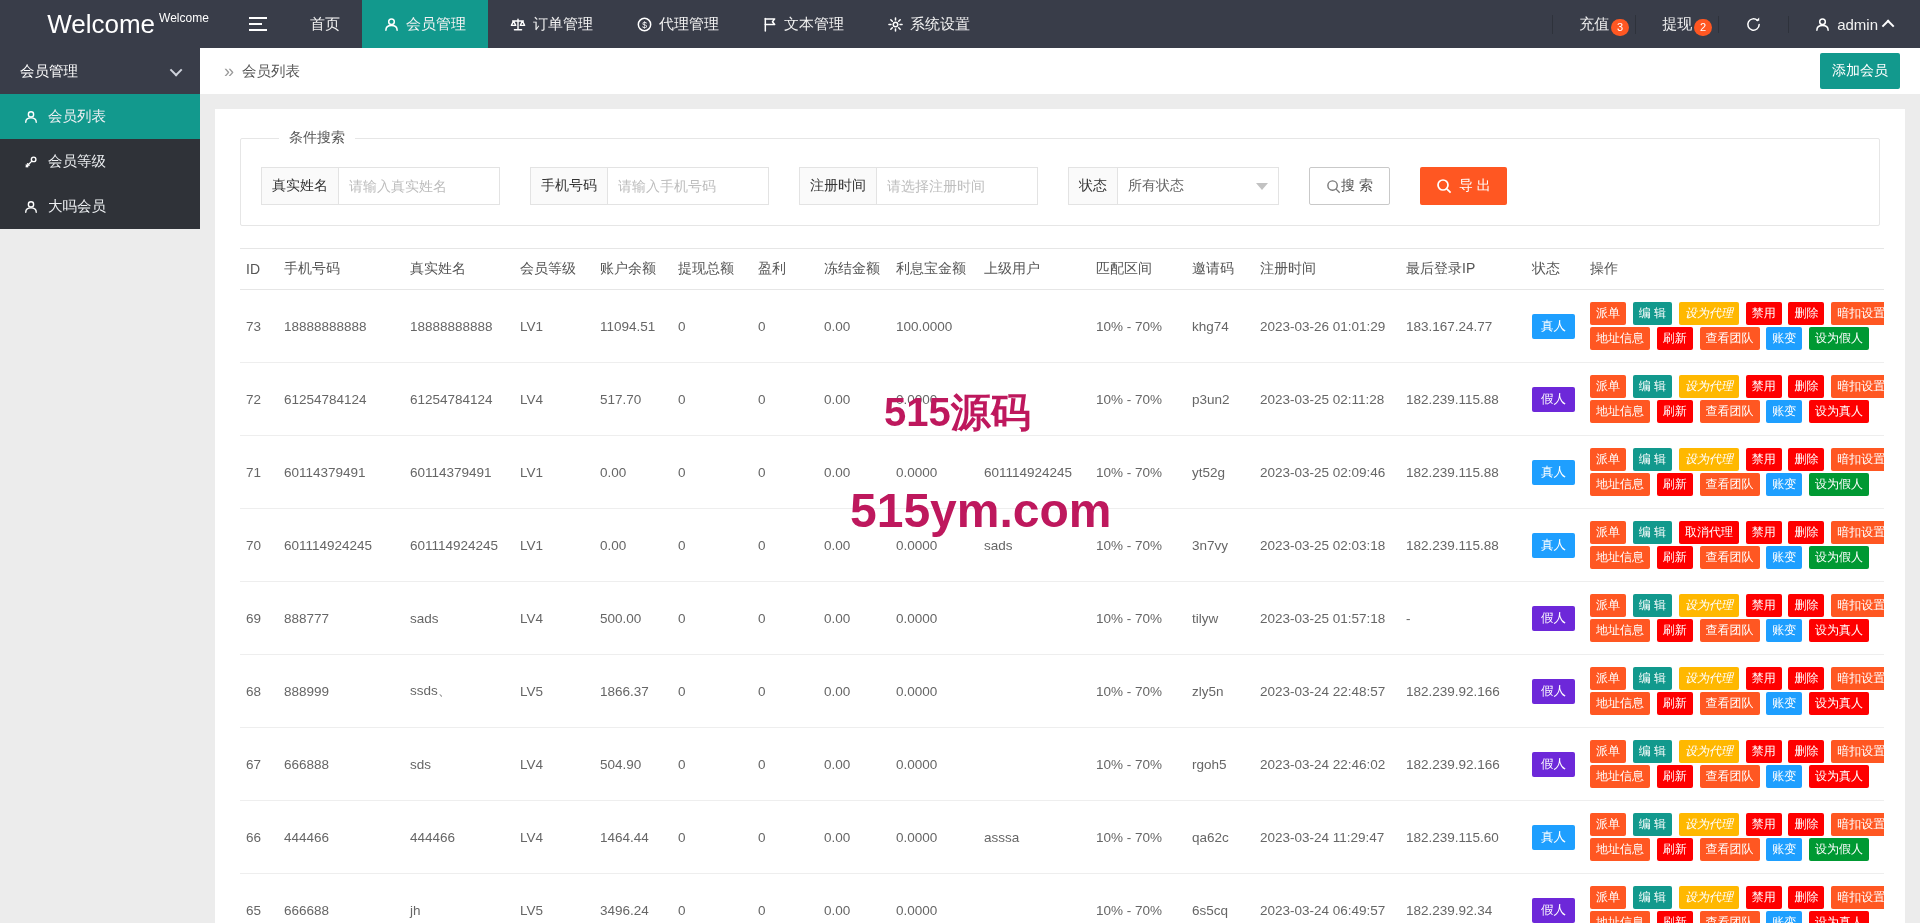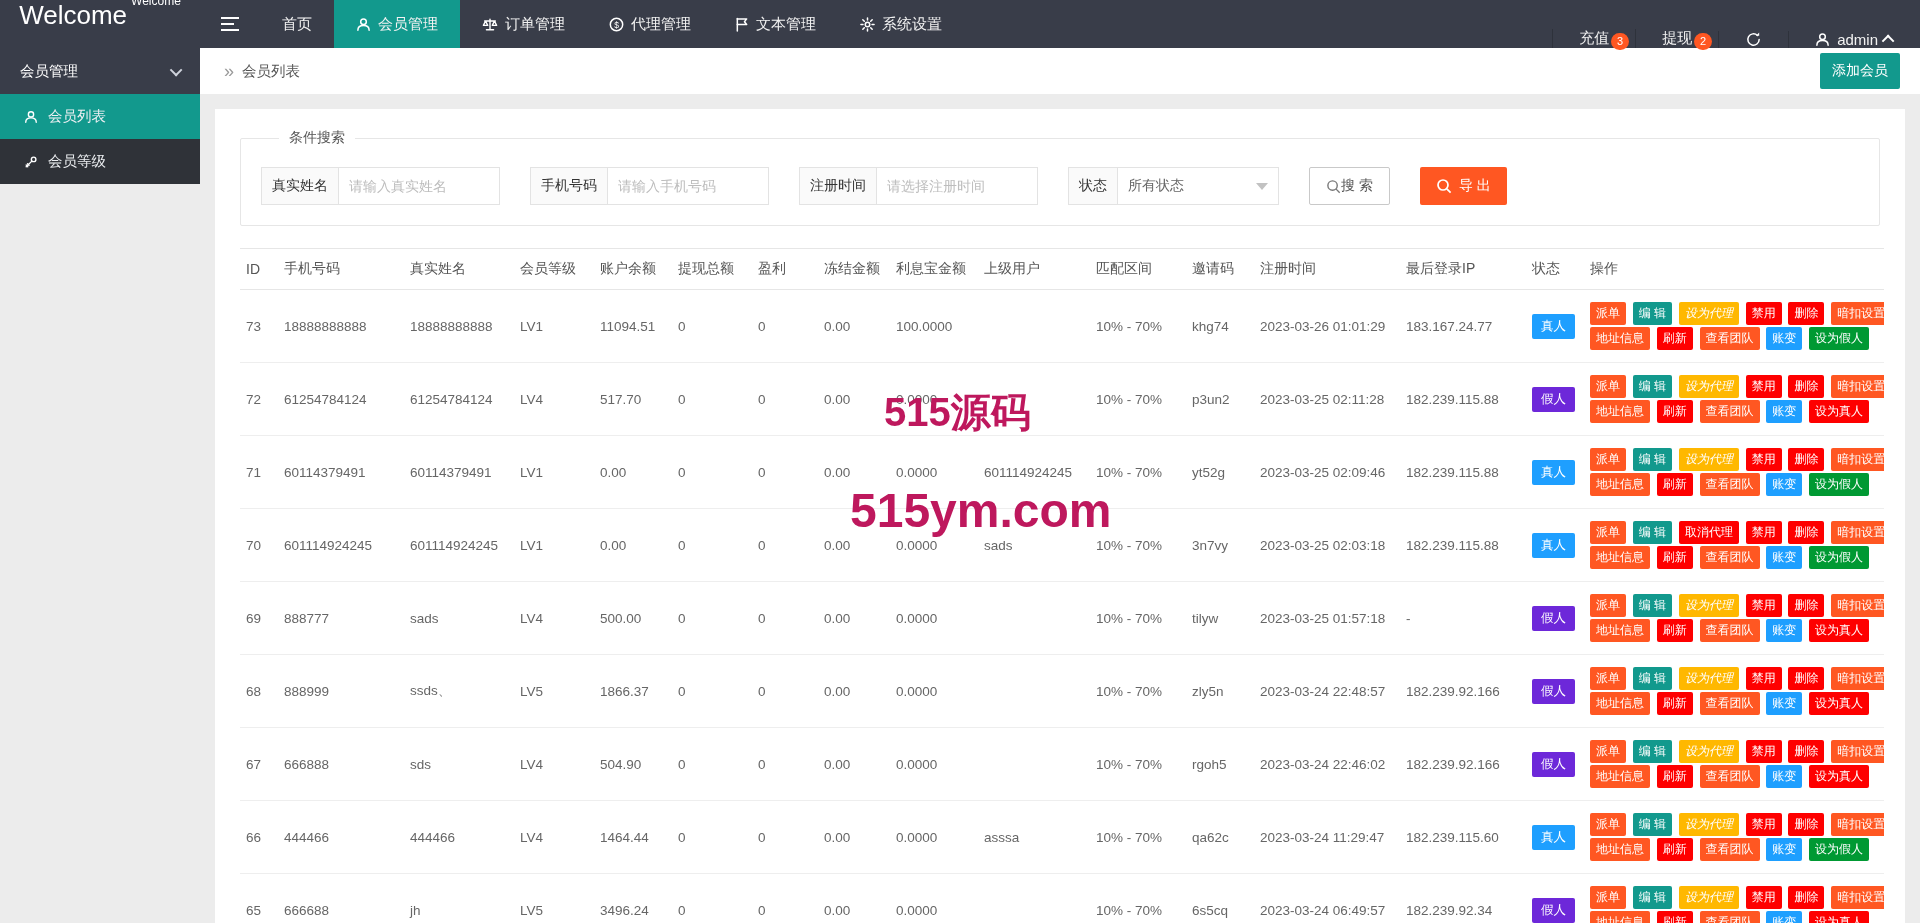--- a/index.html
+++ b/index.html
@@ -2,34 +2,34 @@
 <html><head>
 <meta charset="utf-8">
 <style>
   * { margin:0; padding:0; box-sizing:border-box; }
   html,body { width:1920px; height:923px; overflow:hidden; background:#ececec;
     font-family:"Liberation Sans","DejaVu Sans",sans-serif; }
 
   
   .navbar { position:fixed; top:0; left:0; width:1920px; height:48px; background:#393D49;
     display:flex; align-items:stretch; z-index:30; }
-  .logo { width:200px; display:flex; align-items:flex-start; justify-content:center;
-    color:#fff; font-size:26px; letter-spacing:0; }
+  .logo { width:200px; display:flex; align-items:center; justify-content:center;
+    color:#fff; font-size:26px; letter-spacing:0;margin-left:28px; }
   .logo sup { font-size:12px; margin-left:4px; transform:translateY(-6px); color:#fff; }
   .nav-left { display:flex; align-items:stretch; flex:1; }
   .hamburger { width:60px; display:flex; align-items:center; justify-content:center; cursor:pointer; }
   .hamburger .bars { width:18px; height:14px; position:relative; }
   .hamburger .bars i { position:absolute; left:0; height:2px; width:100%; background:#fff; }
   .hamburger .bars i:nth-child(1){top:0;} .hamburger .bars i:nth-child(2){top:6px;width:70%;}
   .hamburger .bars i:nth-child(3){top:12px;}
   .nav-item { display:flex; align-items:center; gap:7px; padding:12px 22px; color:#f2f2f2;
     font-size:15px; cursor:pointer; }
   .nav-item.active { background:#12998D; }
   .nav-item svg { display:block; }
-  .nav-right { display:flex; align-items:flex-end;padding-left:48px; }
+  .nav-right { display:flex; align-items:center;padding-left:48px; }
   .nav-right .nav-item { border-left:1px solid rgba(0,0,0,.18); position:relative; padding:0 26px; }
   .badge { position:absolute; top:4px; right:6px; min-width:18px; height:17px; line-height:17px;
     background:#FF5722; color:#fff; border-radius:9px; font-size:11px; text-align:center; padding:0 5px; }
   .chev-up { width:9px; height:9px; border-left:2px solid #fff; border-top:2px solid #fff;
     transform:rotate(45deg) translateY(2px); display:inline-block; }
 
   
   .sidebar { position:fixed; top:48px; left:0; width:200px; z-index:20; }
   .side-header { height:46px; background:#393D49; color:#fff; font-size:14.5px;
     display:flex; align-items:center; justify-content:space-between; padding:0 18px 0 20px; cursor:pointer; }
@@ -202,20 +202,29 @@
       <span>会员列表</span>
     </div>
     <div class="side-item">
       <span>
         <svg width="14" height="14" viewBox="0 0 16 16">
             <circle class="icon-stroke" cx="11" cy="5" r="2.6"></circle>
             <path class="icon-stroke" d="M9 7l-6.5 6.5M4 10l1.8 1.8M2.5 11.5L4.3 13.3"></path>
           </svg>
       </span>
       <span>会员等级</span>
+    </div>
+    <div class="side-item">
+      <span>
+        <svg width="14" height="14" viewBox="0 0 16 16">
+            <circle class="icon-stroke" cx="8" cy="5" r="3"></circle>
+            <path class="icon-stroke" d="M2 14c0-3.3 2.7-5 6-5s6 1.7 6 5"></path>
+          </svg>
+      </span>
+      <span>大吗会员</span>
     </div>
   </div>
 </aside>
 
 <div class="main">
   <div class="crumb-bar">
     <span class="crumb-icon">»</span>
     <span class="crumb-title">会员列表</span>
     <button class="add-btn">添加会员</button>
   </div>

